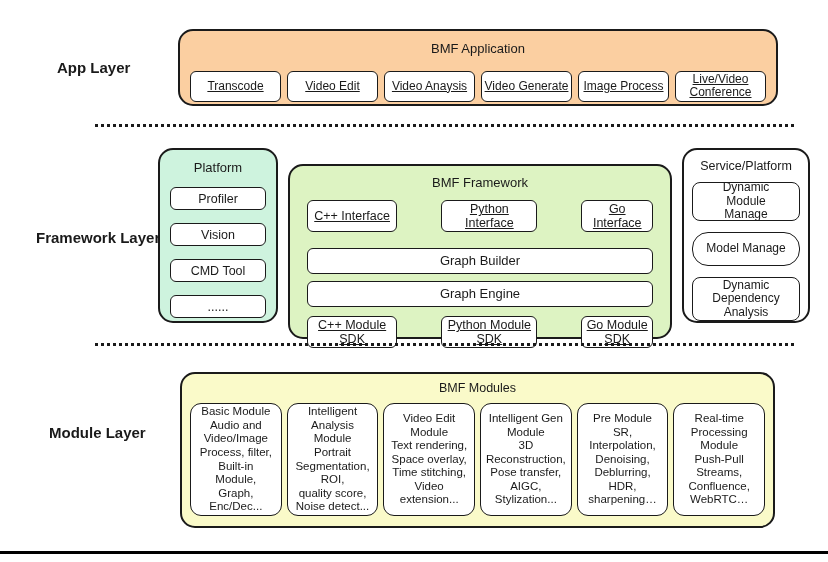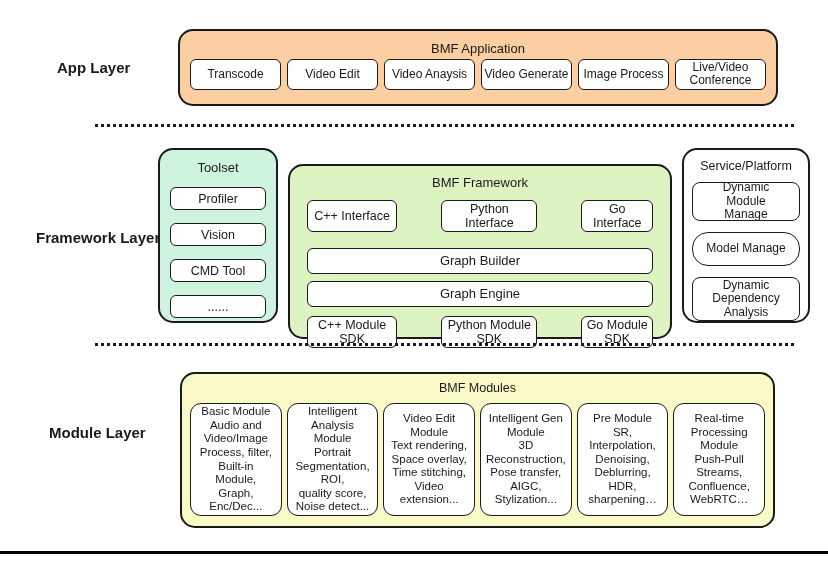--- a/index.html
+++ b/index.html
@@ -25,35 +25,35 @@
     border: 1.5px solid #1a1a1a;
     border-radius: 6px;
     display: flex; align-items: center; justify-content: center;
     text-align: center;
     white-space: pre-line;
     line-height: 1.12;
   }
 
   
   .app-panel { left: 178px; top: 29px; width: 600px; height: 77px; background: #fbcfa1; padding: 9px 10px 0; }
-  .app-items { display: flex; gap: 6px; margin-top: 2px; align-items: stretch; }
+  .app-items { display: flex; gap: 6px; margin-top: 14px; align-items: stretch; text-decoration: underline; }
   .app-items .chip { flex: 1 1 0; min-height: 27px; font-size: 12px; padding: 1px 2px; }
 
   
   .toolset-panel {
     left: 158px; top: 148px; width: 120px; height: 175px;
     background: #cef3de; padding: 9px 12px;
     display: flex; flex-direction: column; align-items: center;
   }
   .toolset-panel .panel-title { margin-bottom: 11px; }
   .toolset-panel .chip { width: 96px; min-height: 23px; font-size: 12.5px; margin-bottom: 13px; }
 
   .fw-panel { left: 288px; top: 164px; width: 384px; height: 175px; background: #ddf3c2; padding: 8px 17px 0; }
   .fw-panel .panel-title { margin-bottom: 9px; }
-  .fw-row { display: flex; gap: 44px; align-items: stretch; }
+  .fw-row { display: flex; gap: 44px; align-items: stretch; text-decoration: underline; }
   .fw-row .chip { min-height: 25px; font-size: 12.5px; flex: 1.1 1 0; padding: 1px 3px; }
   .fw-row .chip:nth-child(2) { flex: 1.18 1 0; }
   .fw-row .chip:nth-child(3) { flex: 0.85 1 0; }
   .chip.wide { width: 100%; min-height: 26px; font-size: 13px; }
   .chip.graph-builder { margin-top: 16px; }
   .chip.graph-engine  { margin-top: 7px; }
   .fw-row.sdk-row { margin-top: 9px; }
 
   .service-panel {
     left: 682px; top: 148px; width: 128px; height: 175px;
@@ -103,21 +103,21 @@
       <div class="chip">Video Generate</div>
       <div class="chip">Image Process</div>
       <div class="chip">Live/Video
 Conference</div>
     </div>
   </div>
 
   <div class="dotted-line divider-1"></div>
 
   <div class="panel toolset-panel">
-    <div class="panel-title">Toolset</div>
+    <div class="panel-title">Platform</div>
     <div class="chip">Profiler</div>
     <div class="chip">Vision</div>
     <div class="chip">CMD Tool</div>
     <div class="chip">......</div>
   </div>
 
   <div class="panel fw-panel">
     <div class="panel-title">BMF Framework</div>
     <div class="fw-row">
       <div class="chip">C++ Interface</div>

